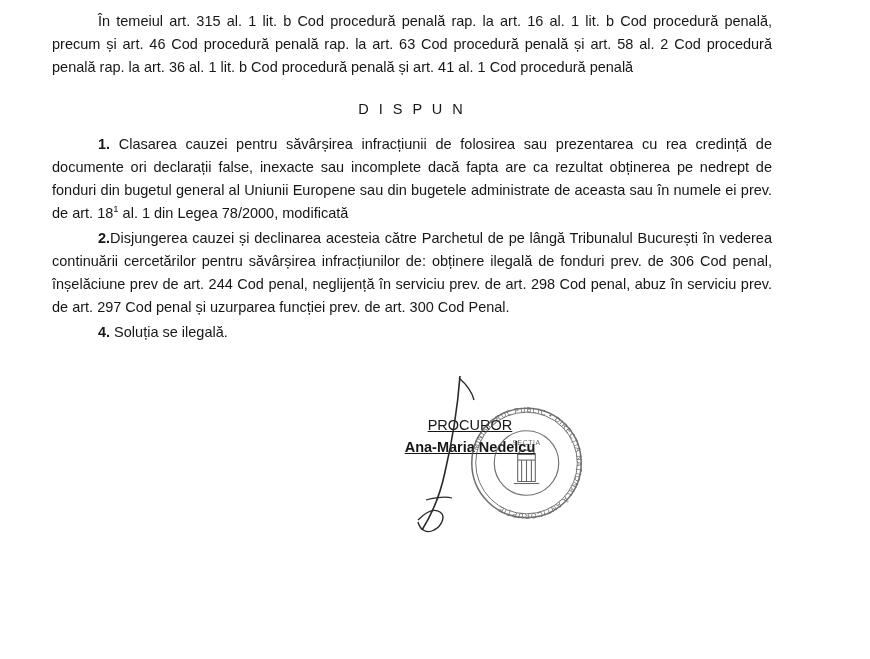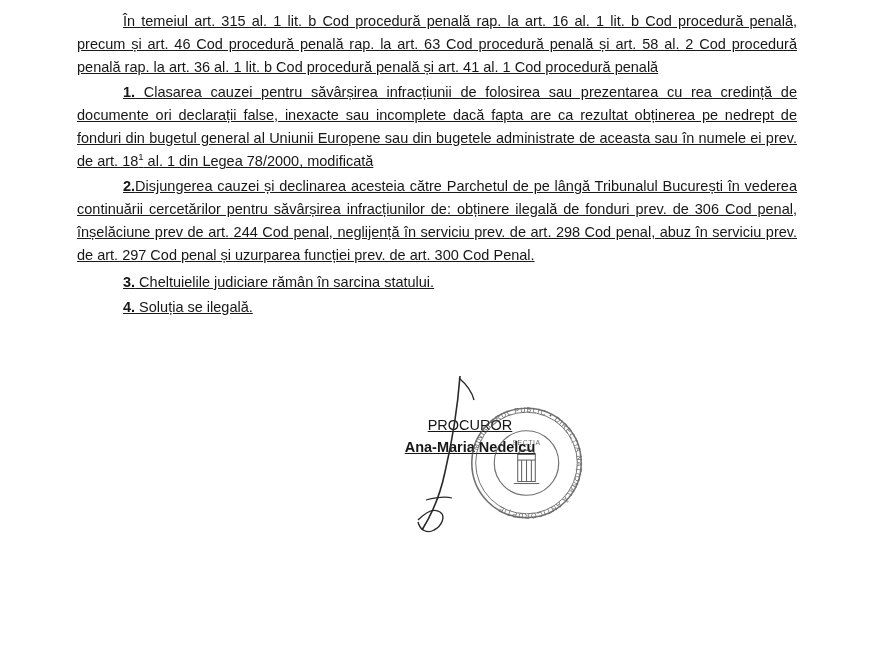--- a/index.html
+++ b/index.html
@@ -16,24 +16,23 @@
     overflow: hidden;
   }
   .page {
     position: relative;
     width: 870px;
     height: 659px;
     background: #ffffff;
   }
   .doc-body {
     position: absolute;
-    left: 77px;
+    left: 52px;
     top: 10px;
     width: 720px;
-    text-decoration: underline;
   }
   .para {
     font-size: 14.5px;
     line-height: 1.58;
     text-align: justify;
     margin: 0 0 2px 0;
     color: #171717;
   }
   .para.indent {
     text-indent: 46px;
@@ -89,32 +88,30 @@
 </style>
 </head>
 <body>
 
 <div class="page">
 
   <div class="doc-body">
 
     <p class="para indent">În temeiul  art. 315 al. 1 lit. b Cod procedură penală rap. la art. 16 al. 1 lit. b Cod procedură penală, precum și art. 46 Cod procedură penală rap. la art. 63 Cod procedură penală și art. 58 al. 2 Cod procedură penală rap. la art. 36 al. 1 lit. b Cod procedură penală și art. 41 al. 1 Cod procedură penală</p>
 
+    <div class="heading">D I S P U N</div>
 
     <p class="para indent">
       <span class="num">1.</span><span> Clasarea cauzei pentru săvârșirea infracțiunii de folosirea sau prezentarea cu rea credință de documente ori declarații false, inexacte sau incomplete dacă fapta are ca rezultat obținerea pe nedrept de fonduri din bugetul general al Uniunii Europene sau din bugetele administrate de aceasta sau în numele ei prev. de art. 18</span><span class="sup">1</span><span> al. 1 din Legea 78/2000, modificată</span>
     </p>
 
     <p class="para indent">
       <span class="num">2.</span><span>Disjungerea cauzei și declinarea acesteia către Parchetul de pe lângă Tribunalul București în vederea continuării cercetărilor pentru săvârșirea infracțiunilor de: obținere ilegală de fonduri prev. de 306 Cod penal, înșelăciune prev de art. 244 Cod penal, neglijență în serviciu prev. de art. 298 Cod penal, abuz în serviciu prev. de art. 297 Cod penal și uzurparea funcției prev. de art. 300 Cod Penal.</span>
     </p>
 
-    <p class="para indent short-line">
-      <span class="num">3.</span><span> Cheltuielile judiciare rămân în sarcina statului.</span>
-    </p>
 
     <p class="para indent">
       <span class="num">4.</span><span> Soluția se ilegală.</span>
     </p>
 
   </div>
 
   <div class="signature-block">
     <div>PROCUROR</div>
     <div class="sig-name">Ana-Maria Nedelcu</div>

